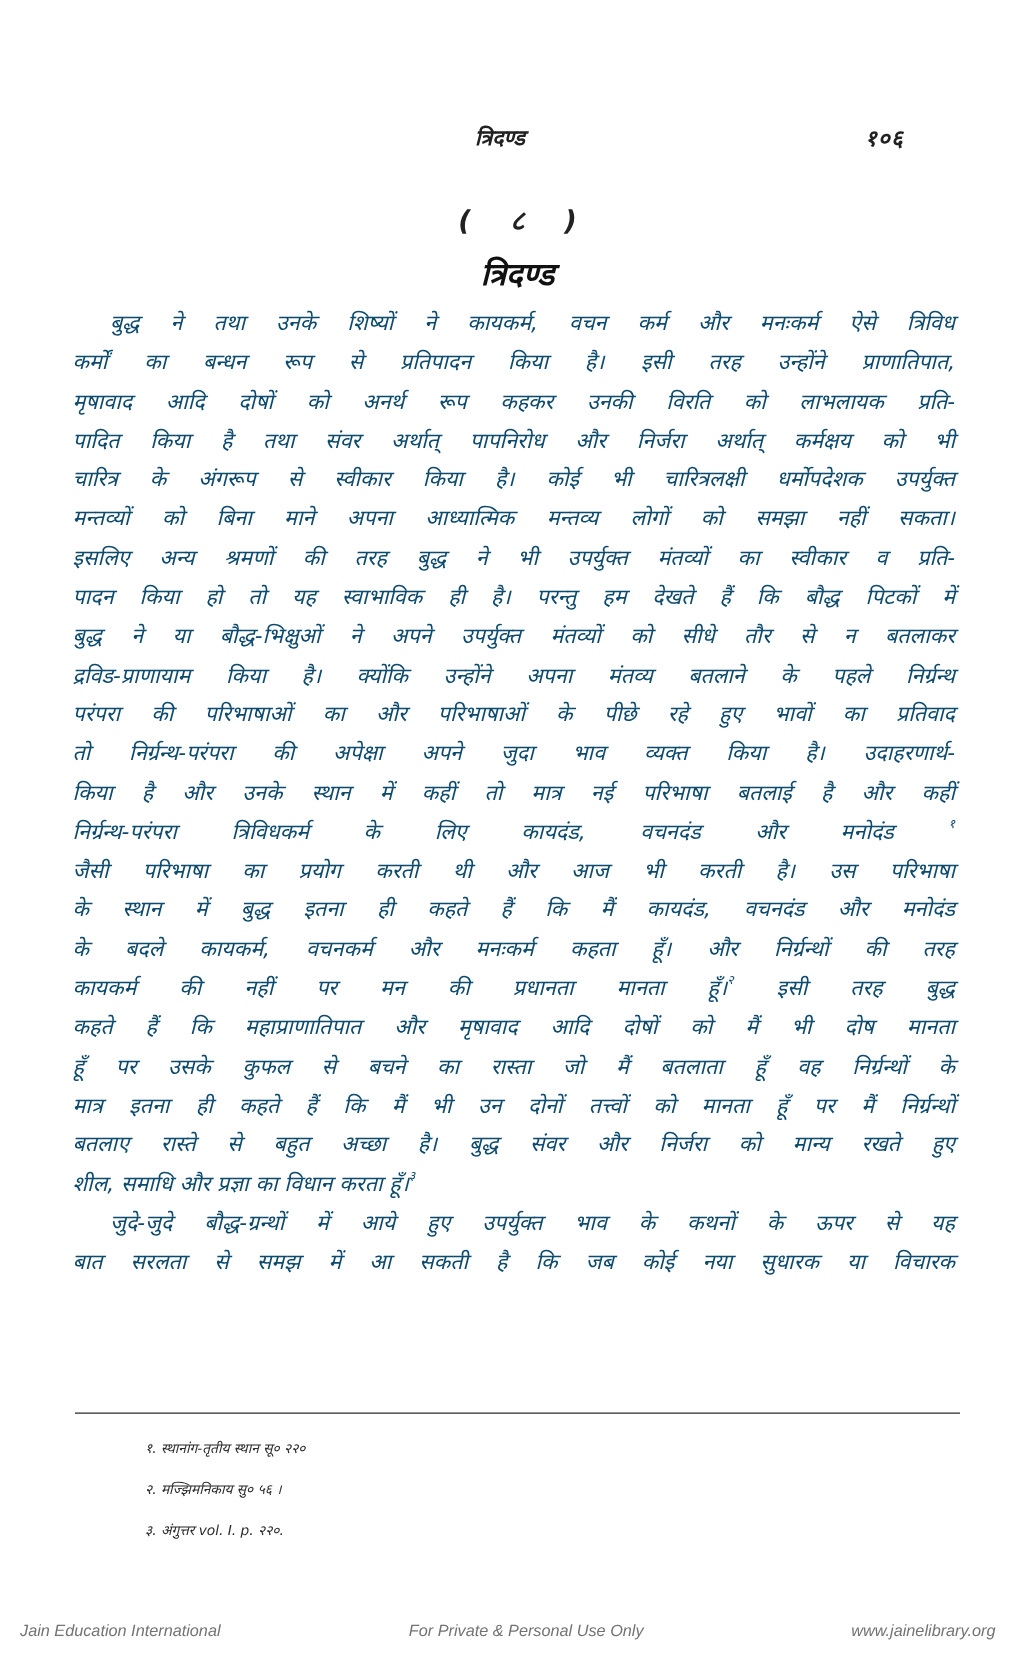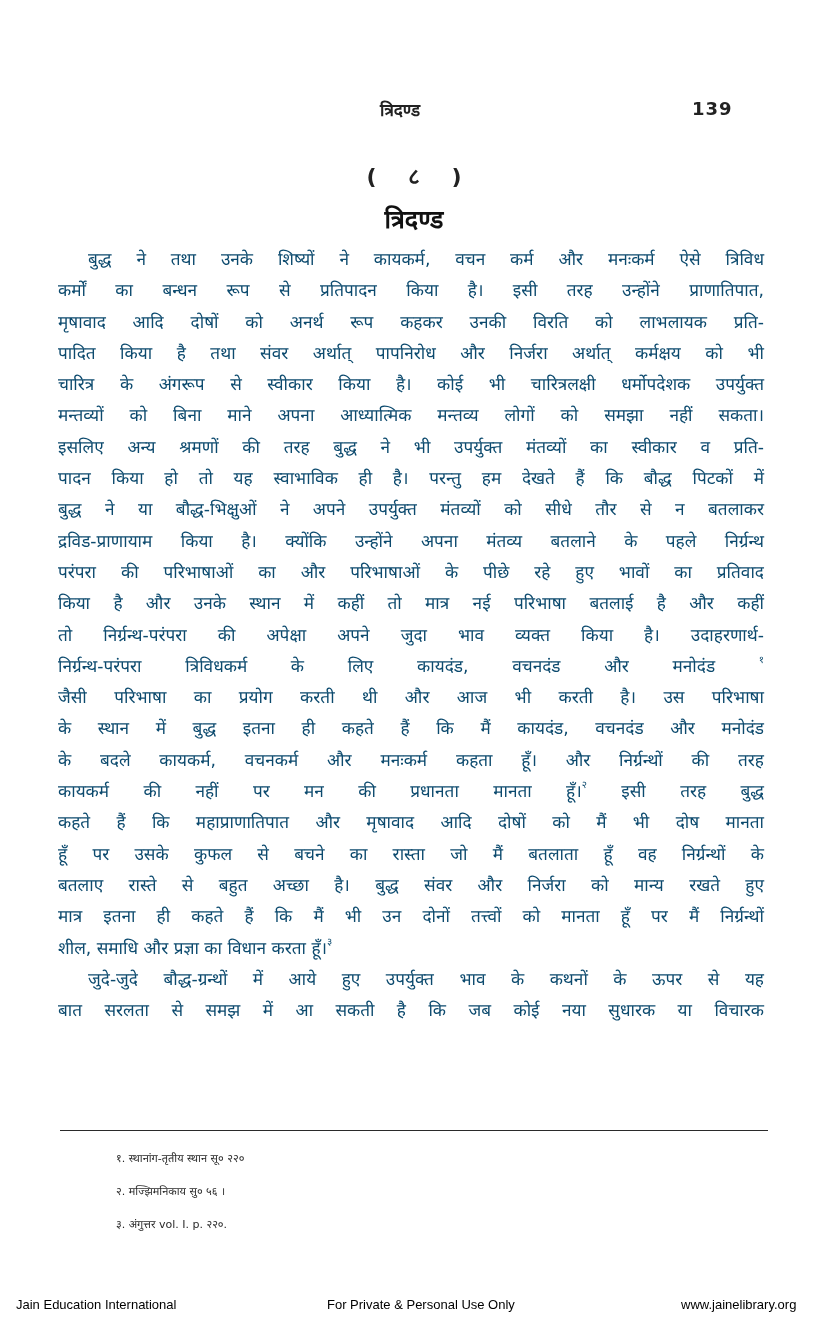--- a/index.html
+++ b/index.html
@@ -13,20 +13,21 @@
       position: relative;
       overflow: hidden;
       font-family: "DejaVu Sans", sans-serif;
       color: #1a1a1a;
     }
     .page {
       position: absolute;
       left: 0; top: 0;
       width: 828px;
       height: 1170px;
+      font-style: italic;
     }
     .running-head {
       position: absolute;
       top: 98px;
       left: 0;
       width: 828px;
       height: 28px;
     }
     .running-title {
       position: absolute;
@@ -117,62 +118,62 @@
       line-height: 33px;
       font-size: 11px;
       color: #2a2a2a;
       white-space: nowrap;
     }
     .watermark {
       position: absolute;
       top: 1297px;
       font-family: "Liberation Sans", sans-serif;
       font-size: 13px;
-      color: #000000;
+      color: #737373;
     }
     .wm-left { left: 16px; }
     .wm-center { left: 327px; }
     .wm-right { left: 681px; }
   </style>
 </head>
 <body>
 
 <div class="page">
 
   <div class="running-head">
     <span class="running-title">त्रिदण्ड</span>
-    <span class="page-number">139</span>
+    <span class="page-number">१०६</span>
   </div>
 
   <div class="chapter-number">( ८ )</div>
   <div class="chapter-title">त्रिदण्ड</div>
 
   <div class="body-text">
     <span class="line indent">बुद्ध ने तथा उनके शिष्यों ने कायकर्म, वचन कर्म और मनःकर्म ऐसे त्रिविध</span>
     <span class="line">कर्मों का बन्धन रूप से प्रतिपादन किया है। इसी तरह उन्होंने प्राणातिपात,</span>
     <span class="line">मृषावाद आदि दोषों को अनर्थ रूप कहकर उनकी विरति को लाभलायक प्रति-</span>
     <span class="line">पादित किया है तथा संवर अर्थात् पापनिरोध और निर्जरा अर्थात् कर्मक्षय को भी</span>
     <span class="line">चारित्र के अंगरूप से स्वीकार किया है। कोई भी चारित्रलक्षी धर्मोपदेशक उपर्युक्त</span>
     <span class="line">मन्तव्यों को बिना माने अपना आध्यात्मिक मन्तव्य लोगों को समझा नहीं सकता।</span>
     <span class="line">इसलिए अन्य श्रमणों की तरह बुद्ध ने भी उपर्युक्त मंतव्यों का स्वीकार व प्रति-</span>
     <span class="line">पादन किया हो तो यह स्वाभाविक ही है। परन्तु हम देखते हैं कि बौद्ध पिटकों में</span>
     <span class="line">बुद्ध ने या बौद्ध-भिक्षुओं ने अपने उपर्युक्त मंतव्यों को सीधे तौर से न बतलाकर</span>
     <span class="line">द्रविड-प्राणायाम किया है। क्योंकि उन्होंने अपना मंतव्य बतलाने के पहले निर्ग्रन्थ</span>
     <span class="line">परंपरा की परिभाषाओं का और परिभाषाओं के पीछे रहे हुए भावों का प्रतिवाद</span>
+    <span class="line">तो निर्ग्रन्थ-परंपरा की अपेक्षा अपने जुदा भाव व्यक्त किया है। उदाहरणार्थ-</span>
     <span class="line">किया है और उनके स्थान में कहीं तो मात्र नई परिभाषा बतलाई है और कहीं</span>
-    <span class="line">तो निर्ग्रन्थ-परंपरा की अपेक्षा अपने जुदा भाव व्यक्त किया है। उदाहरणार्थ-</span>
     <span class="line"><span>निर्ग्रन्थ-परंपरा त्रिविधकर्म के लिए कायदंड, वचनदंड और मनोदंड</span> <sup class="fnref">१</sup></span>
     <span class="line">जैसी परिभाषा का प्रयोग करती थी और आज भी करती है। उस परिभाषा</span>
     <span class="line">के स्थान में बुद्ध इतना ही कहते हैं कि मैं कायदंड, वचनदंड और मनोदंड</span>
     <span class="line">के बदले कायकर्म, वचनकर्म और मनःकर्म कहता हूँ। और निर्ग्रन्थों की तरह</span>
     <span class="line"><span>कायकर्म की नहीं पर मन की प्रधानता मानता हूँ।</span><sup class="fnref">२</sup> <span>इसी तरह बुद्ध</span></span>
     <span class="line">कहते हैं कि महाप्राणातिपात और मृषावाद आदि दोषों को मैं भी दोष मानता</span>
     <span class="line">हूँ पर उसके कुफल से बचने का रास्ता जो मैं बतलाता हूँ वह निर्ग्रन्थों के</span>
+    <span class="line">मात्र इतना ही कहते हैं कि मैं भी उन दोनों तत्त्वों को मानता हूँ पर मैं निर्ग्रन्थों</span>
     <span class="line">बतलाए रास्ते से बहुत अच्छा है। बुद्ध संवर और निर्जरा को मान्य रखते हुए</span>
-    <span class="line">मात्र इतना ही कहते हैं कि मैं भी उन दोनों तत्त्वों को मानता हूँ पर मैं निर्ग्रन्थों</span>
     <span class="line last"><span>शील, समाधि और प्रज्ञा का विधान करता हूँ।</span><sup class="fnref">३</sup></span>
     <span class="line indent">जुदे-जुदे बौद्ध-ग्रन्थों में आये हुए उपर्युक्त भाव के कथनों के ऊपर से यह</span>
     <span class="line">बात सरलता से समझ में आ सकती है कि जब कोई नया सुधारक या विचारक</span>
   </div>
 
   <div class="footnote-rule"></div>
 
   <div class="footnotes">
     <span class="footnote">१. स्थानांग-तृतीय स्थान सू० २२०</span>
     <span class="footnote">२. मज्झिमनिकाय सु० ५६ ।</span>

